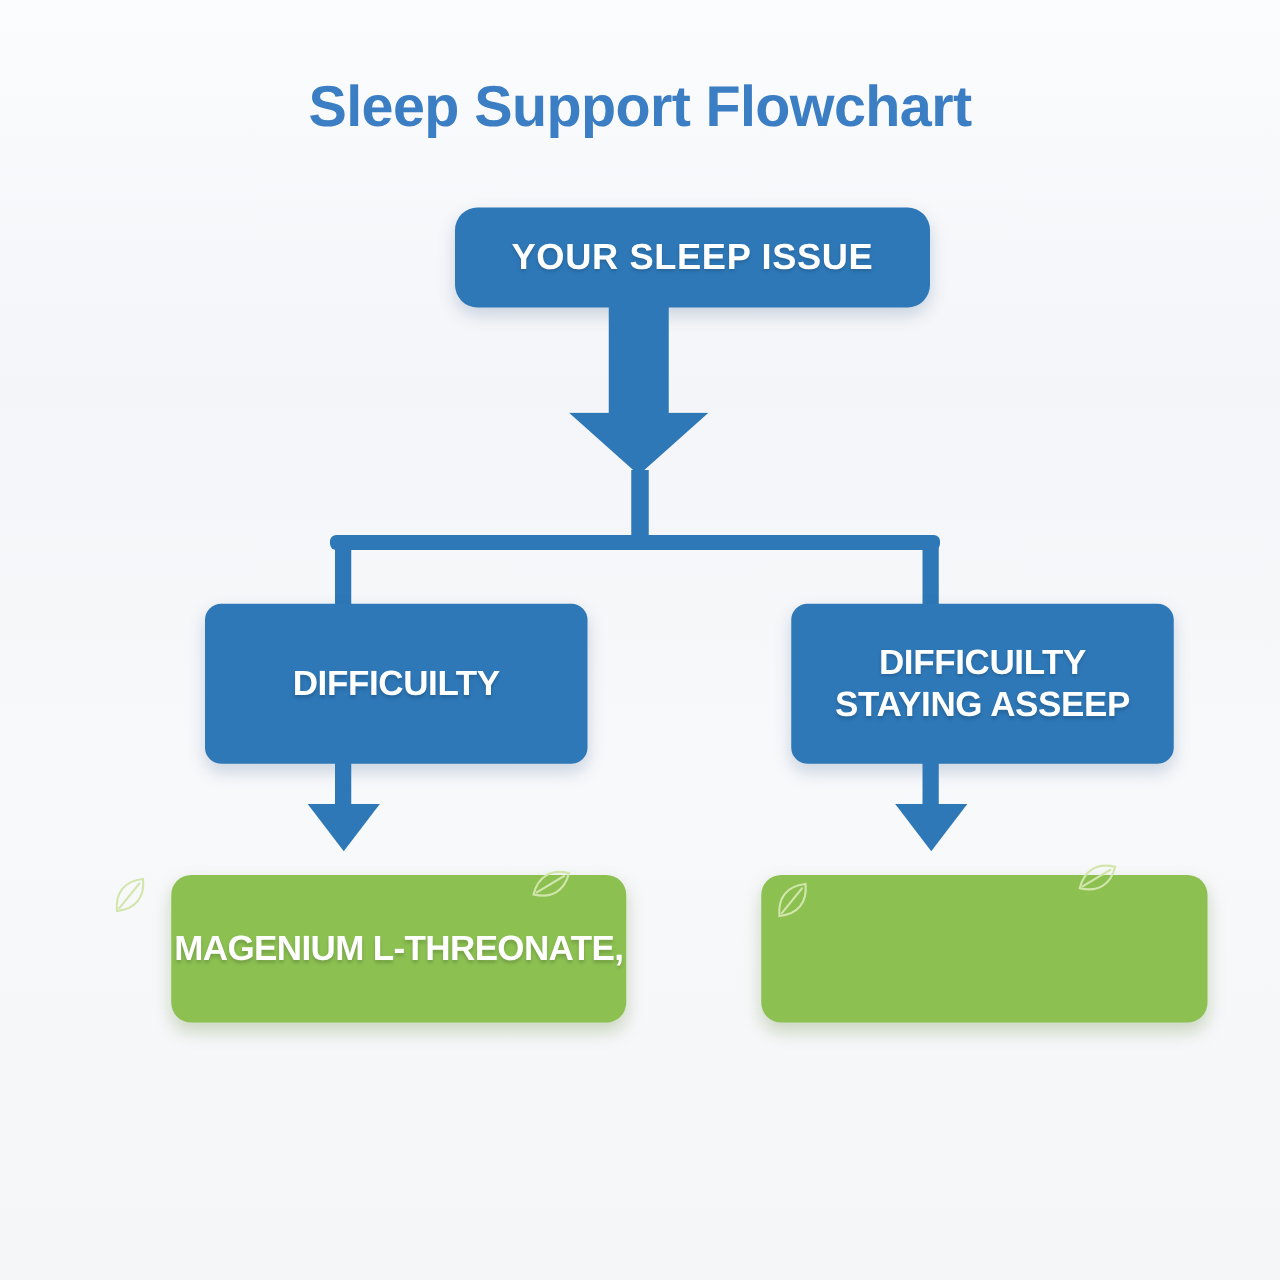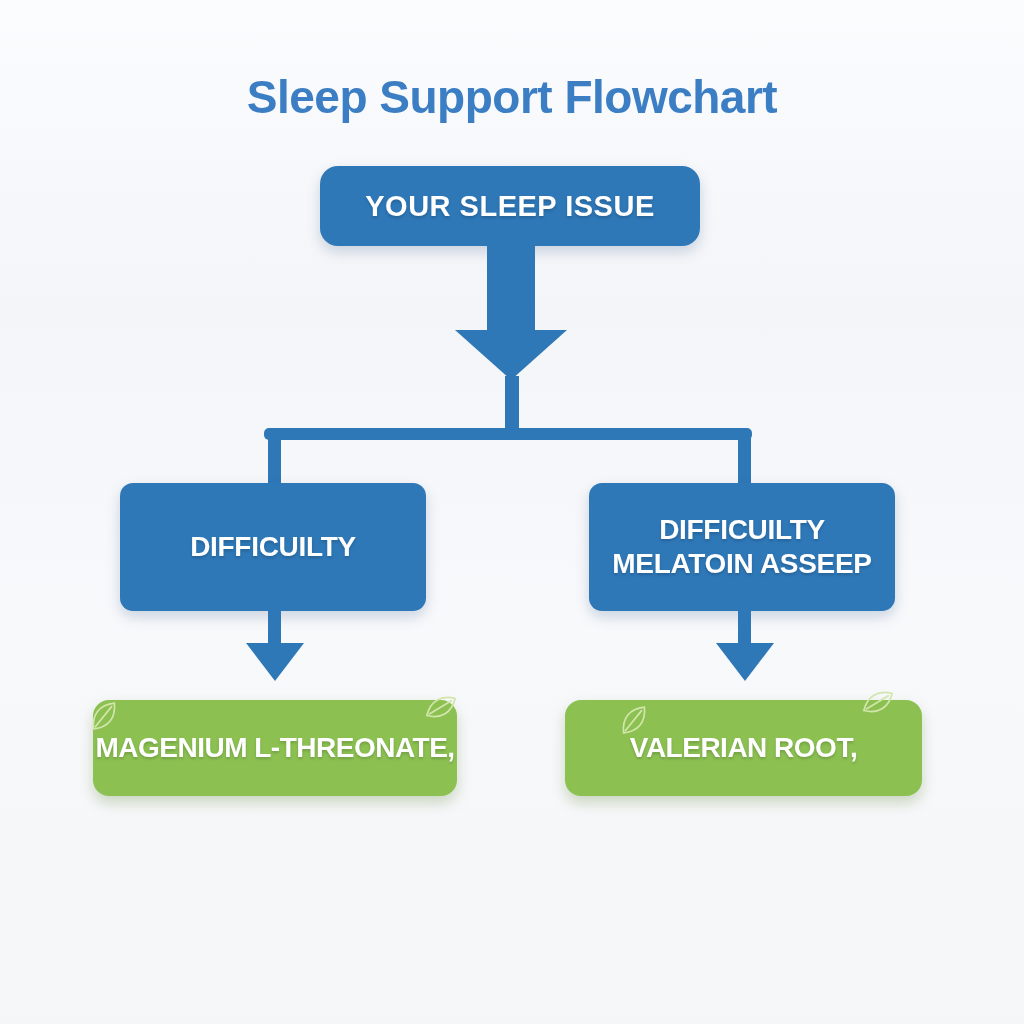--- a/index.html
+++ b/index.html
@@ -8,37 +8,38 @@
     position: relative;
     width: 1024px;
     height: 1024px;
     overflow: hidden;
     background: linear-gradient(180deg, #fbfcfe 0%, #f4f5f8 30%, #f8f9fb 60%, #f5f6f8 100%);
     font-family: "Liberation Sans", "DejaVu Sans", sans-serif;
   }
   .title {
     position: absolute;
     left: 0; right: 0;
-    top: 70px;
+    top: 58px;
     text-align: center;
     font-size: 46px;
     font-weight: bold;
     letter-spacing: -0.5px;
     color: #3b7ec3;
   }
   .node {
     position: absolute;
     display: flex;
     flex-direction: column;
     align-items: center;
     justify-content: center;
     color: #ffffff;
     font-weight: bold;
     text-align: left;
     text-shadow: 0 2px 3px rgba(0,0,0,0.18);
+    margin-left: 44px;
   }
   .node.blue {
     background: #2e78b8;
     box-shadow: 0 6px 14px rgba(40, 80, 130, 0.22);
   }
   .node.green {
     background: #8cc152;
     box-shadow: 0 7px 14px rgba(90, 130, 50, 0.28);
   }
   .node-root {
@@ -53,21 +54,21 @@
     width: 306px; height: 128px;
     border-radius: 13px;
     font-size: 28px;
     line-height: 34px;
     letter-spacing: -0.3px;
   }
   .node-branch.left  { left: 120px; }
   .node-branch.right { left: 589px; }
   .node-result {
     top: 700px;
-    height: 96px;
+    height: 118px;
     border-radius: 16px;
     font-size: 28px;
     line-height: 36px;
     letter-spacing: -0.5px;
   }
   .node-result.left  { left: 93px;  width: 364px; }
   .node-result.right { left: 565px; width: 357px; }
 
   .conn { position: absolute; background: #2e78b8; }
   .arrow-head {
@@ -113,33 +114,32 @@
 
   <div class="conn h-bar"></div>
   <div class="conn drop-left"></div>
   <div class="conn drop-right"></div>
 
   <div class="node blue node-branch left">
     <span>DIFFICUILTY</span>
   </div>
   <div class="node blue node-branch right">
     <span>DIFFICUILTY</span>
-    <span>MELATOIN ASSEEP</span>
+    <span>STAYING ASSEEP</span>
   </div>
 
   <div class="conn small-shaft-left"></div>
   <div class="arrow-head small-head-left"></div>
   <div class="conn small-shaft-right"></div>
   <div class="arrow-head small-head-right"></div>
 
   <div class="node green node-result left">
     <span>MAGENIUM L-THREONATE,</span>
   </div>
   <div class="node green node-result right">
-    <span>VALERIAN ROOT,</span>
   </div>
 
   <div class="leaf leaf-a">
     <svg viewBox="0 0 32 32" fill="none" stroke="#d2e6ac" stroke-width="1.6" stroke-linecap="round">
       <path d="M5 27 C5 13, 13 5, 27 5 C27 19, 19 27, 5 27 Z"></path>
       <path d="M7 25 L24 8"></path>
     </svg>
   </div>
   <div class="leaf leaf-b">
     <svg viewBox="0 0 32 32" fill="none" stroke="#d2e6ac" stroke-width="1.6" stroke-linecap="round">

